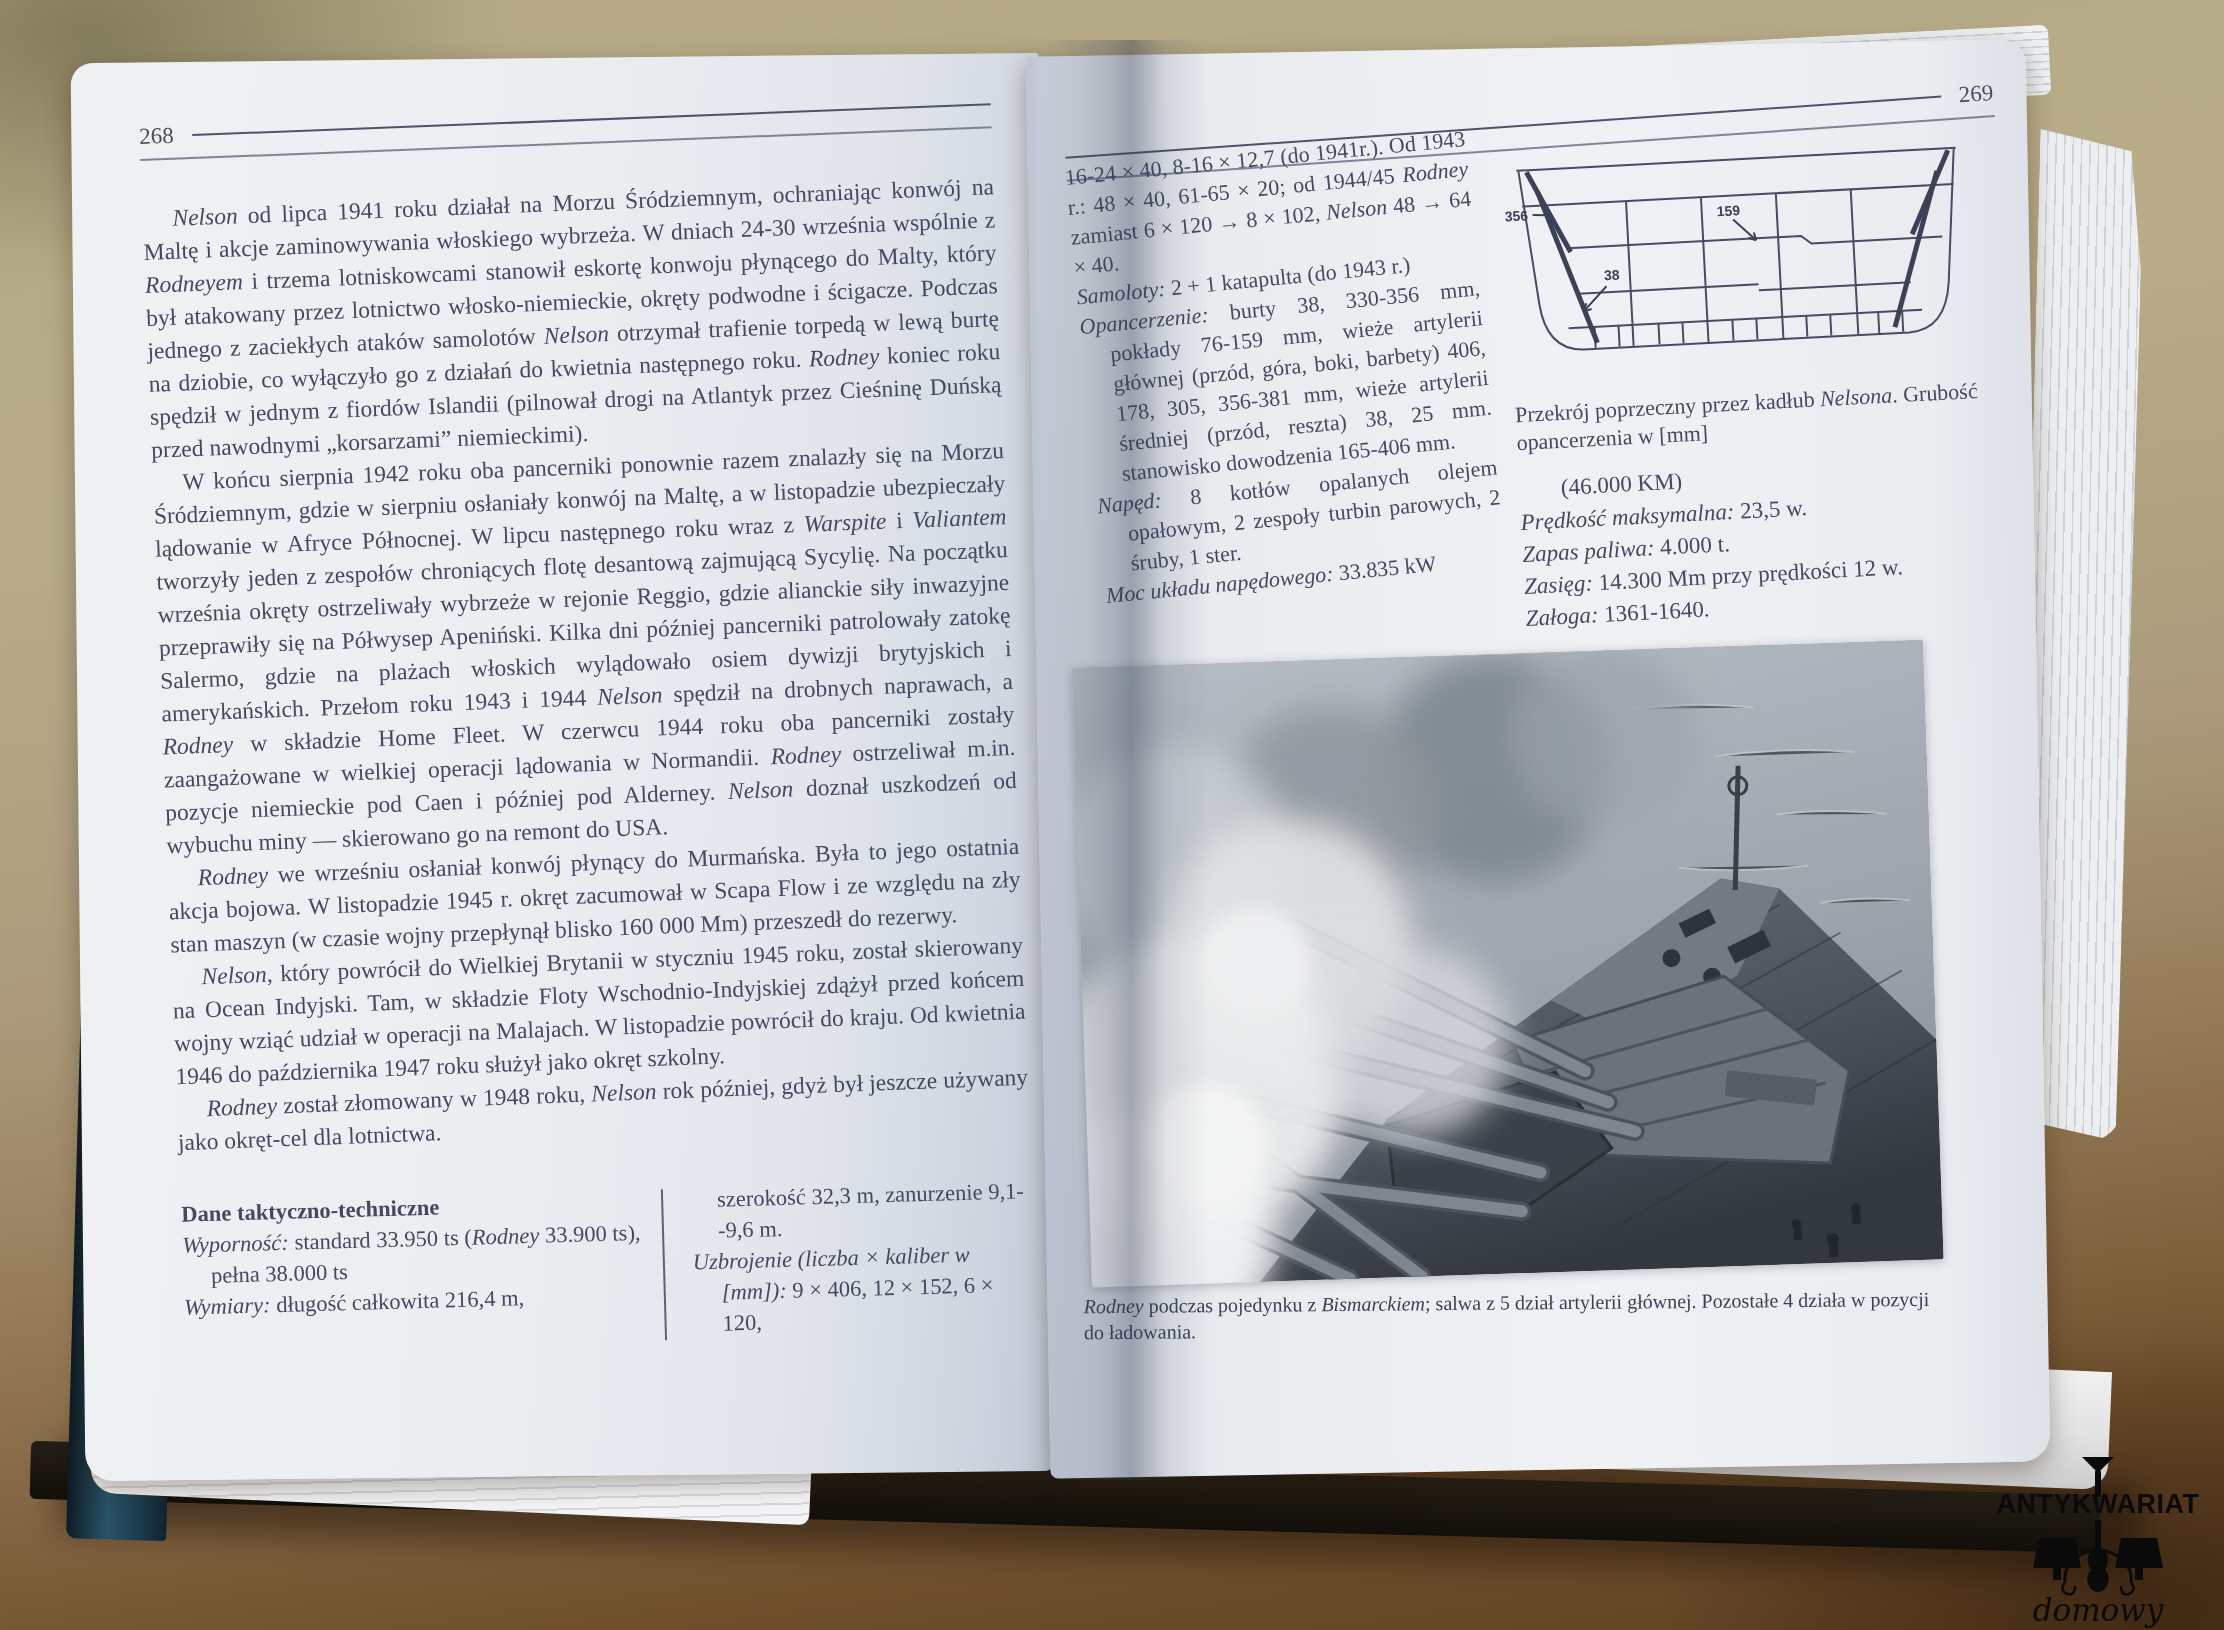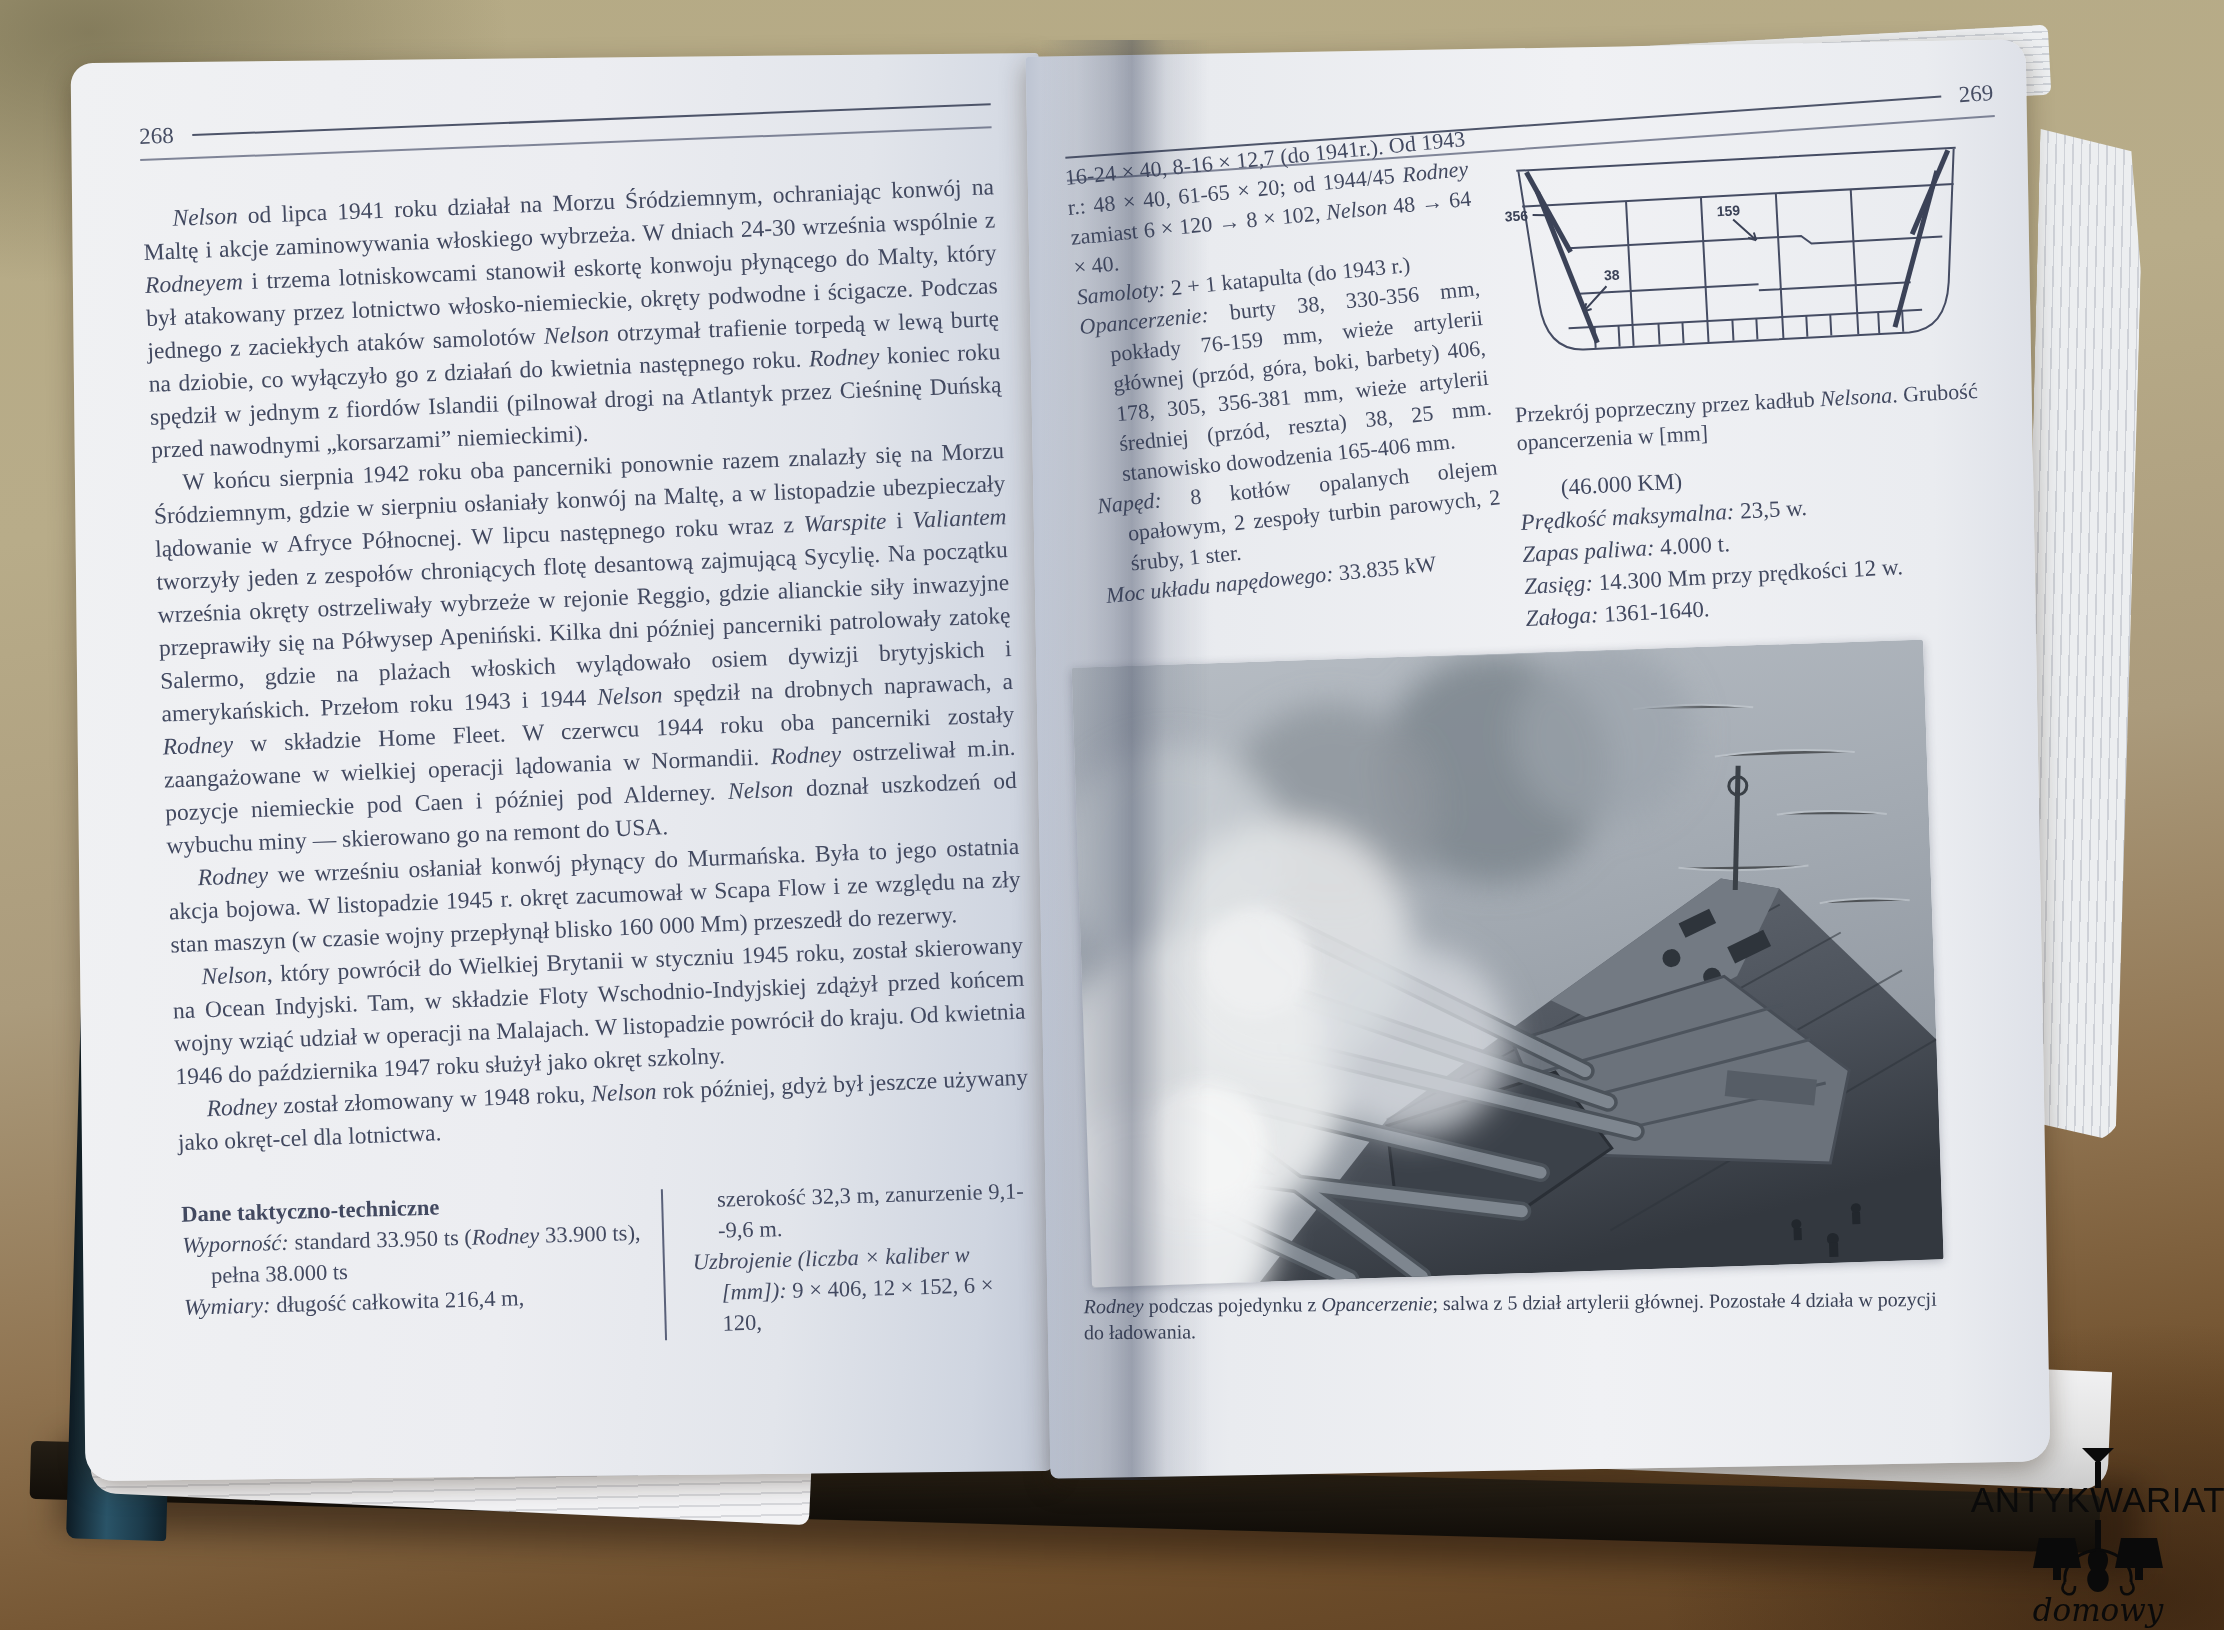--- a/index.html
+++ b/index.html
@@ -99,21 +99,21 @@
     margin-top:18px;margin-left:4px;width:852px;height:620px;
     transform:rotate(-0.9deg);overflow:hidden;border-radius:3px;
     box-shadow:0 2px 10px rgba(50,55,75,.3);
   }
   .photo-wrap svg{display:block;width:100%;height:100%;}
   .photo-caption{margin-top:16px;font-size:20px;line-height:26px;width:866px;color:#3a4156;transform:rotate(0.5deg);}
   .watermark{
     position:absolute;right:26px;bottom:2px;width:200px;z-index:10;color:#0a0a0a;
     display:flex;flex-direction:column;align-items:center;
   }
-  .wm-title{font-family:"Liberation Sans","DejaVu Sans",sans-serif;font-weight:normal;font-size:35px;letter-spacing:.5px;margin-top:-8px;}
+  .wm-title{font-family:"Liberation Sans","DejaVu Sans",sans-serif;font-weight:bold;font-size:27px;letter-spacing:.5px;margin-top:-8px;}
   .wm-sub{font-style:italic;font-size:31px;font-family:"DejaVu Serif","Liberation Serif",serif;margin-top:-6px;}
   i{font-style:italic;}
 </style>
 </head>
 <body>
 
 <div class="shadow-under"></div>
 <div class="board-bottom"></div>
 <div class="cover-left"></div>
 <div class="edge-left"></div>
@@ -287,21 +287,21 @@
         <g fill="#22272d">
           <circle cx="742" cy="596" r="6"></circle>
             <circle cx="706" cy="580" r="5"></circle>
             <circle cx="766" cy="566" r="5"></circle>
           <rect x="738" y="600" width="9" height="14"></rect>
             <rect x="703" y="584" width="8" height="12"></rect>
             <rect x="762" y="570" width="8" height="12"></rect>
         </g>
       </svg>
     </div>
-    <div class="photo-caption"><i>Rodney</i><span> podczas pojedynku z </span><i>Opancerzenie</i><span>; salwa z 5 dział artylerii głównej. Pozostałe 4 działa w pozycji do ładowania.</span></div>
+    <div class="photo-caption"><i>Rodney</i><span> podczas pojedynku z </span><i>Bismarckiem</i><span>; salwa z 5 dział artylerii głównej. Pozostałe 4 działa w pozycji do ładowania.</span></div>
   </div>
 </div>
 
 <div class="gutter"></div>
 
 <div class="watermark">
   <svg width="120" height="46" viewBox="0 0 120 46" xmlns="http://www.w3.org/2000/svg">
     <g fill="#0a0a0a">
       <polygon points="44,6 76,6 60,22"></polygon>
       <rect x="57" y="20" width="6" height="26"></rect>

